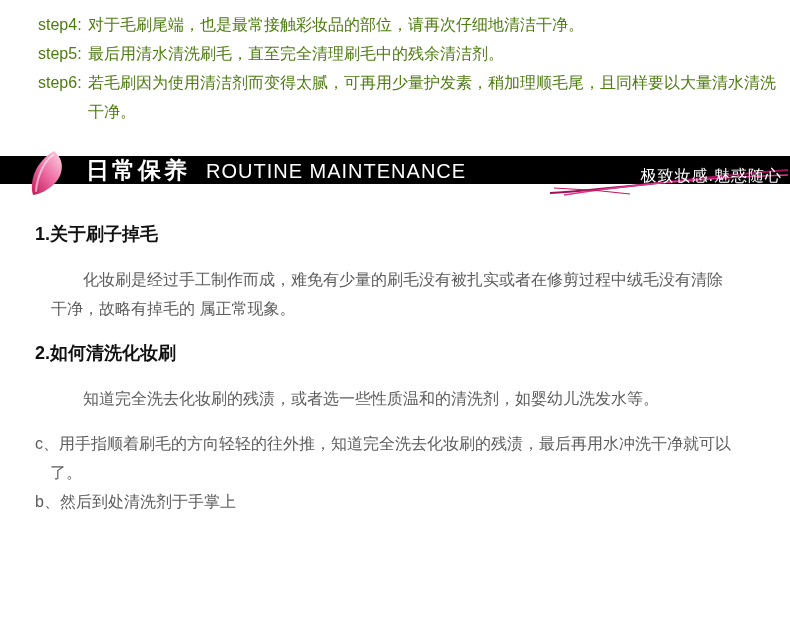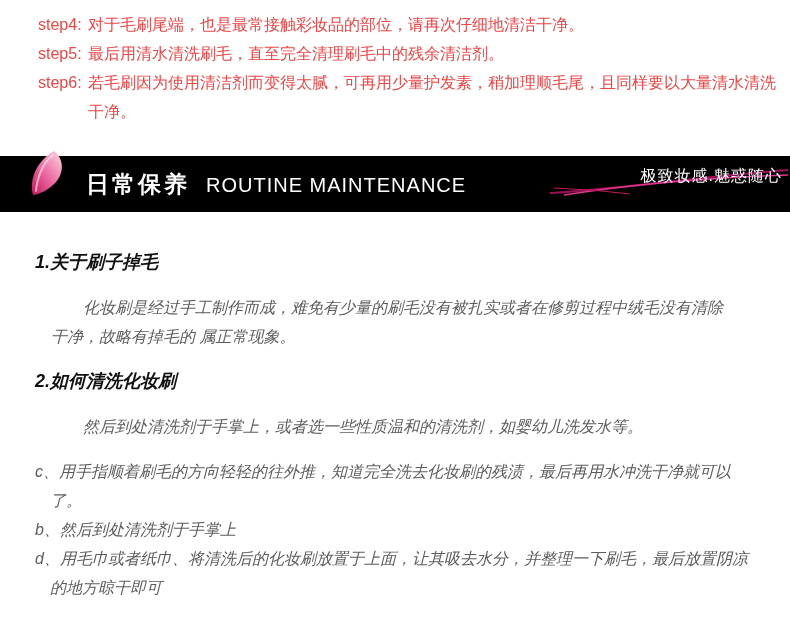--- a/index.html
+++ b/index.html
@@ -8,39 +8,39 @@
     width: 790px;
     height: 636px;
     background: #ffffff;
     font-family: "Liberation Sans", "DejaVu Sans", sans-serif;
     overflow: hidden;
   }
 
   
   .steps {
     padding: 10px 14px 0 38px;
-    color: #ef4444;
+    color: #4d7c0f;
     font-size: 16px;
     line-height: 29px;
   }
   .step {
     padding-left: 50px;
     text-indent: -50px;
   }
   .step-label {
     display: inline-block;
     width: 50px;
     text-indent: 0;
   }
 
   
   .banner {
     position: relative;
     margin-top: 30px;
-    height: 56px;
+    height: 28px;
     background: #000000;
     display: flex;
     align-items: center;
   }
   .petal {
     position: absolute;
     left: 27px;
     top: -7px;
     width: 40px;
     height: 48px;
@@ -80,21 +80,20 @@
     font-weight: normal;
     letter-spacing: 1px;
   }
 
   
   .care {
     padding: 36px 36px 0 35px;
     color: #5c5c5c;
     font-size: 16px;
     line-height: 29px;
-    font-style: italic;
   }
   .care-heading {
     margin: 0 0 6px 0;
     font-size: 18px;
     font-weight: bold;
     color: #111111;
     line-height: 29px;
   }
   .care-para {
     margin: 16px;
@@ -145,26 +144,23 @@
       <path d="M4,32 C30,33 55,35 80,38" stroke="#c2185b" stroke-width="1.2" fill="none"></path>
     </svg>
     <div class="banner-slogan">极致妆感.魅惑随心</div>
   </div>
 
   <div class="care">
     <h3 class="care-heading">1.关于刷子掉毛</h3>
     <p class="care-para">化妆刷是经过手工制作而成，难免有少量的刷毛没有被扎实或者在修剪过程中绒毛没有清除干净，故略有掉毛的 属正常现象。</p>
 
     <h3 class="care-heading">2.如何清洗化妆刷</h3>
-    <p class="care-para">然后到处清洗剂于手掌上，或者选一些性质温和的清洗剂，如婴幼儿洗发水等。</p>
+    <p class="care-para">知道完全洗去化妆刷的残渍，或者选一些性质温和的清洗剂，如婴幼儿洗发水等。</p>
 
     <div class="care-item">
       <span class="li-label">c、</span><span>用手指顺着刷毛的方向轻轻的往外推，知道完全洗去化妆刷的残渍，最后再用水冲洗干净就可以了。</span>
     </div>
     <div class="care-item">
       <span class="li-label">b、</span><span>然后到处清洗剂于手掌上</span>
     </div>
-    <div class="care-item">
-      <span class="li-label">d、</span><span>用毛巾或者纸巾、将清洗后的化妆刷放置于上面，让其吸去水分，并整理一下刷毛，最后放置阴凉的地方晾干即可</span>
-    </div>
   </div>
 
 </div>
 
 </body></html>

